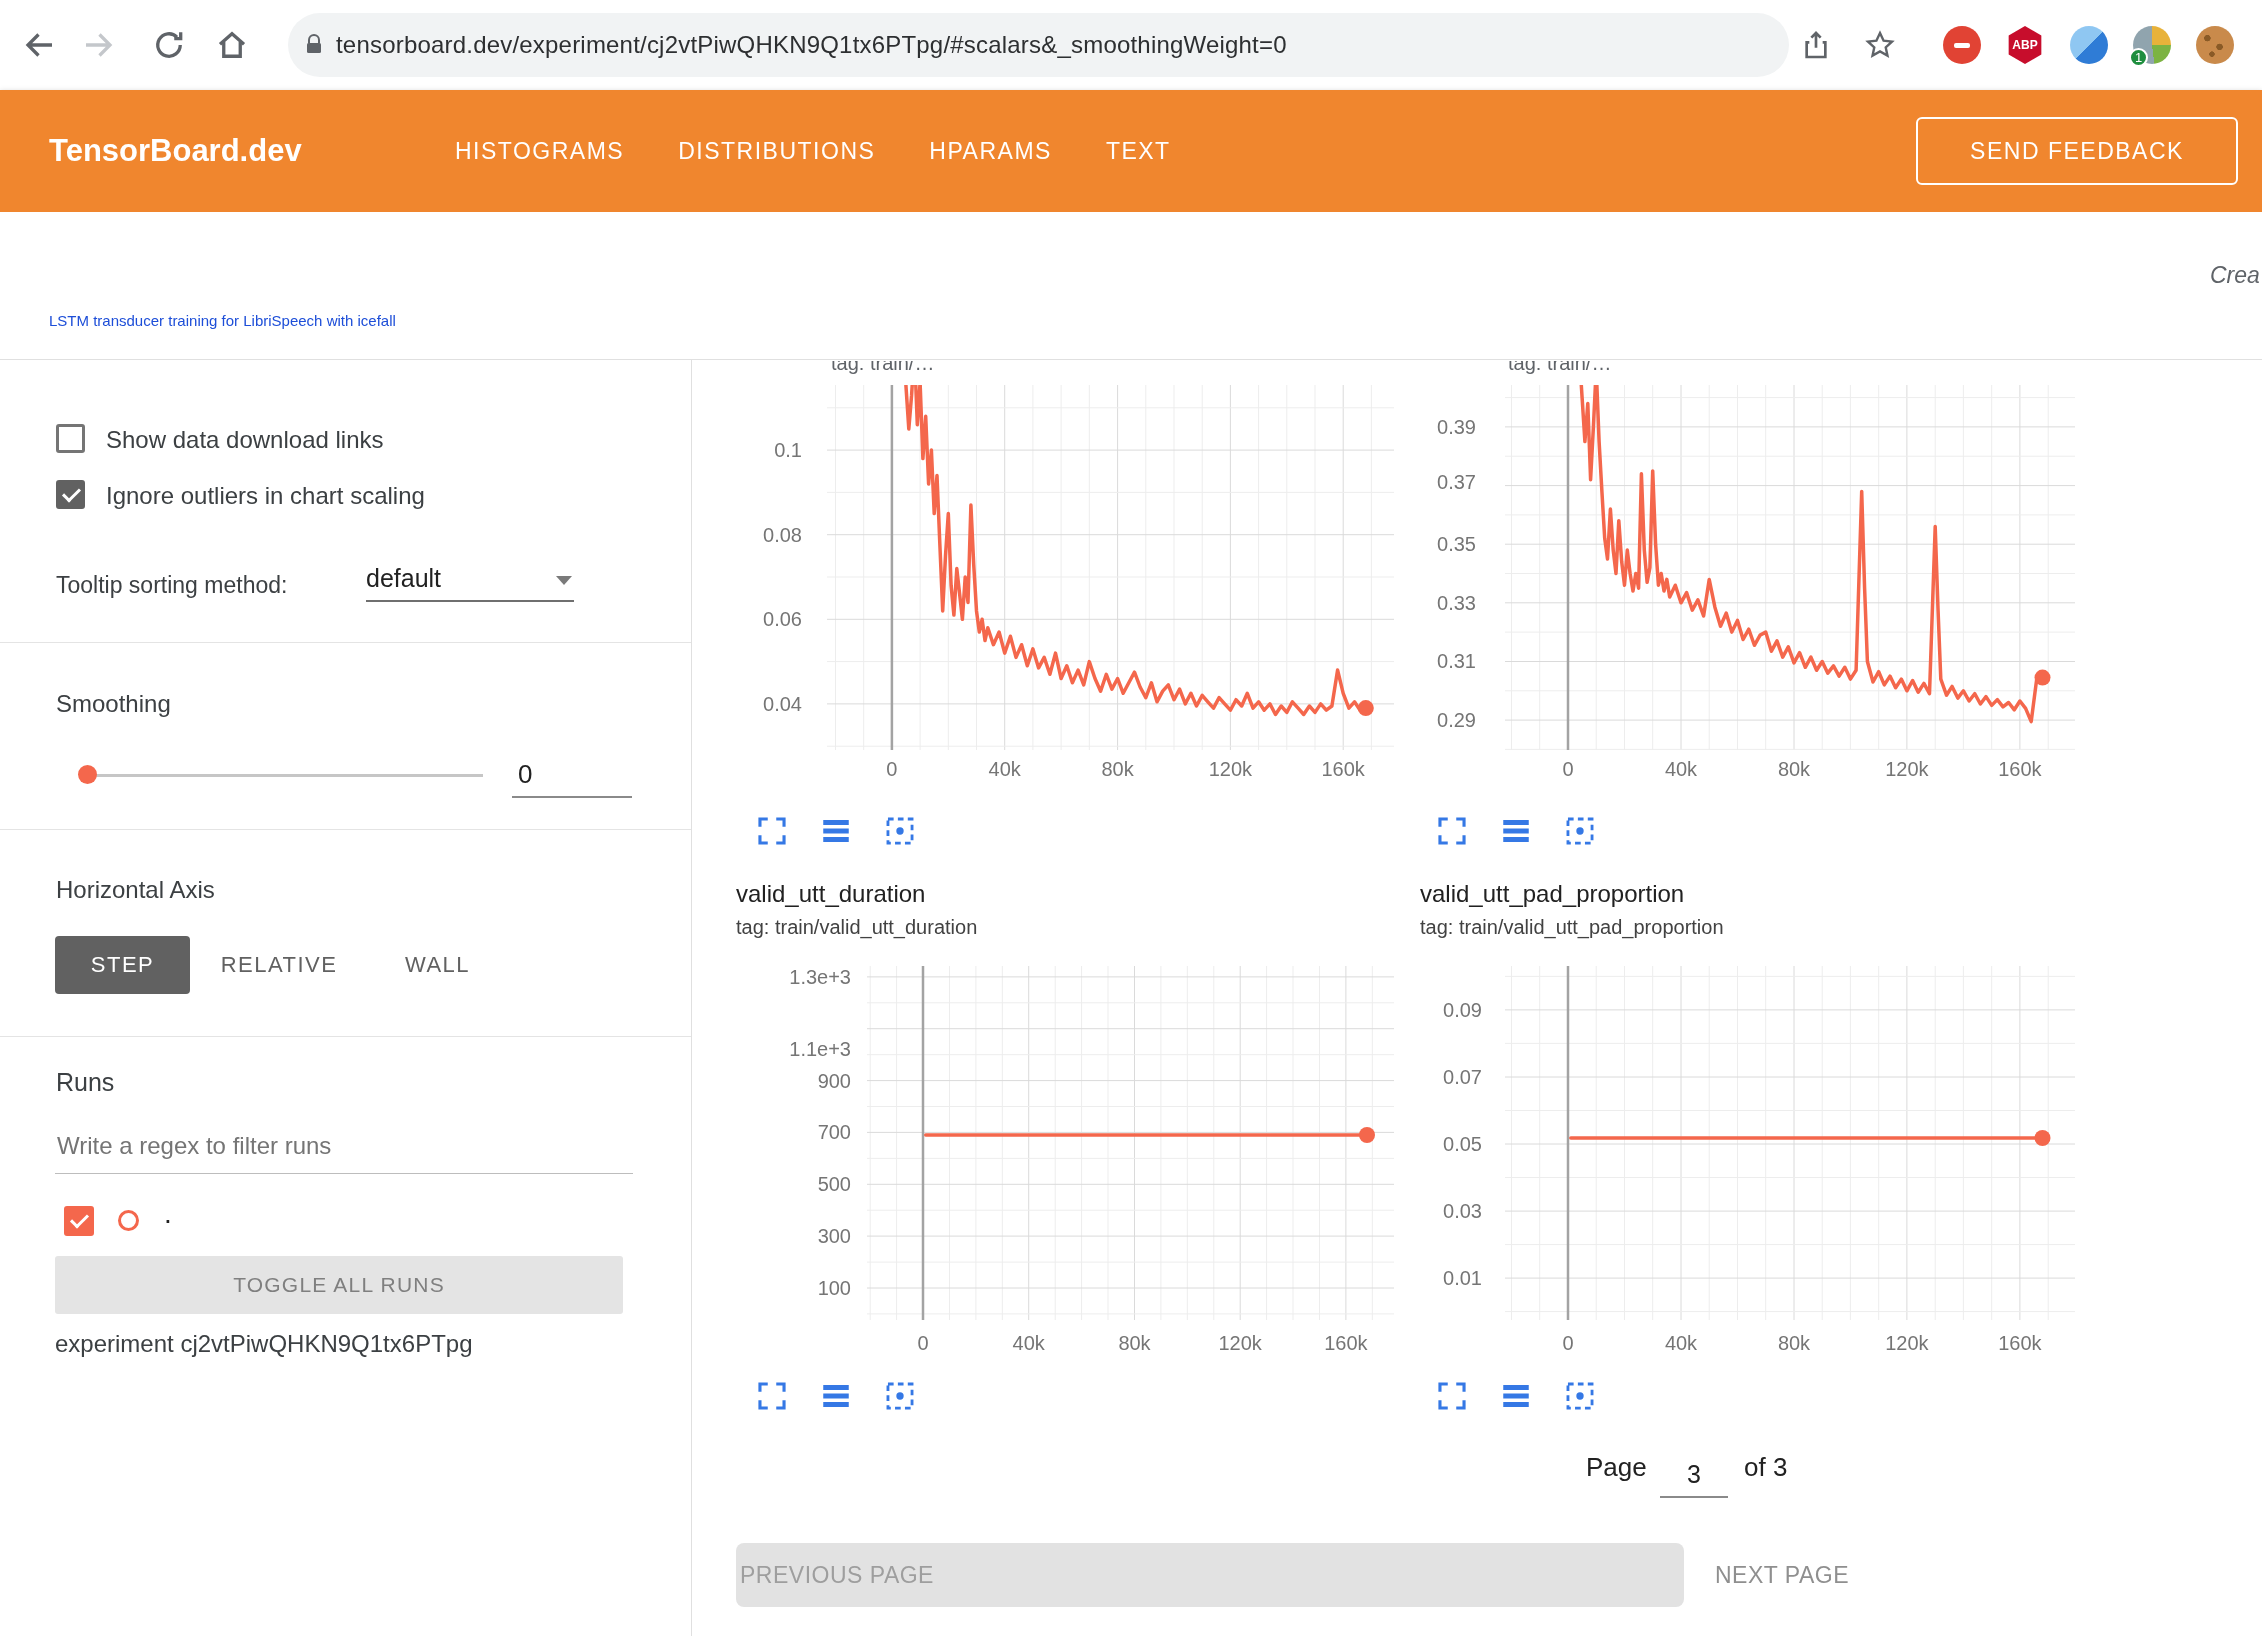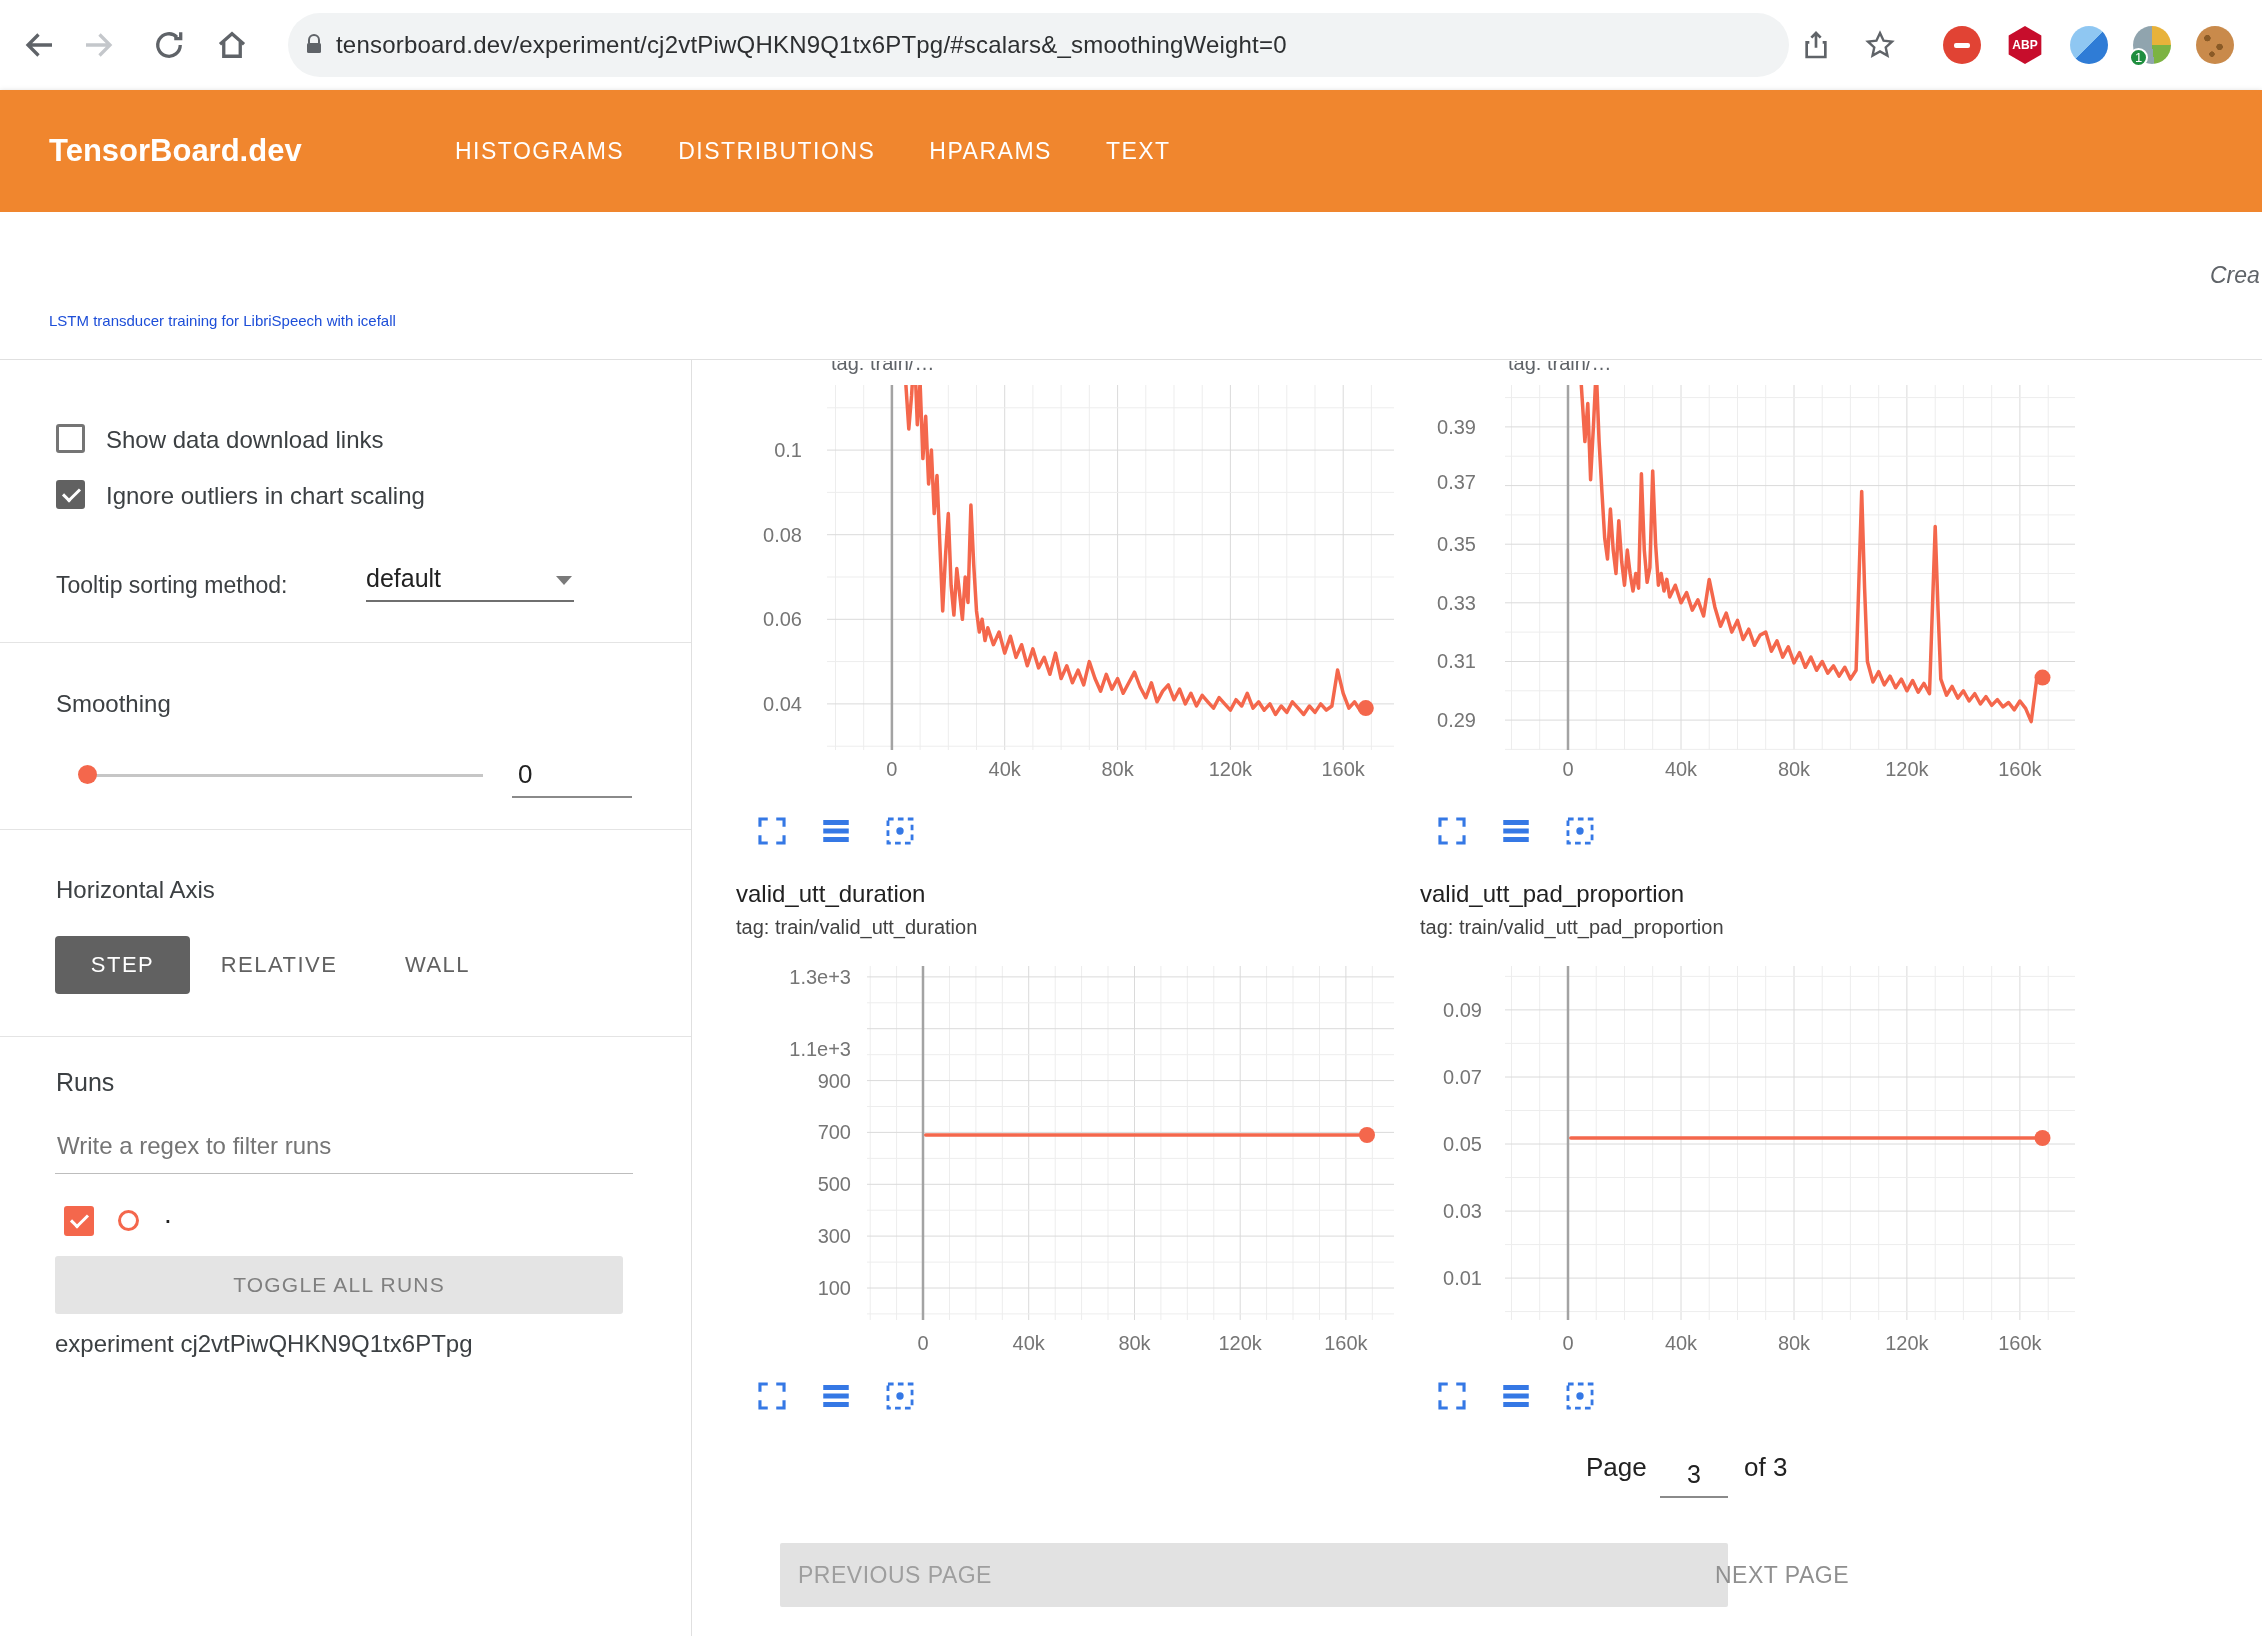--- a/index.html
+++ b/index.html
@@ -55,21 +55,21 @@
 .ylabels{position:absolute;}
 .ytick{position:absolute;right:0;font-size:20px;color:#757575;line-height:24px;white-space:nowrap;}
 .xlabels{position:absolute;height:28px;}
 .xtick{position:absolute;top:0;font-size:20px;color:#757575;transform:translateX(-50%);white-space:nowrap;}
 .action-row{position:absolute;display:flex;gap:26px;}
 .action-btn{width:38px;height:38px;display:flex;align-items:center;justify-content:center;cursor:pointer;}
 
 
 .pg-label{position:absolute;font-size:26px;color:#212121;}
 .page-input{position:absolute;left:1660px;top:1452px;width:68px;height:46px;font-size:25px;text-align:center;}
-.prev-btn{position:absolute;left:736px;top:1543px;width:948px;height:64px;background:#e2e2e2;display:flex;align-items:center;color:#9e9e9e;font-size:23px;letter-spacing:0.5px;padding-left:18px;border-radius:2px;cursor:pointer;margin-left:44px;}
+.prev-btn{position:absolute;left:736px;top:1543px;width:948px;height:64px;background:#e2e2e2;display:flex;align-items:center;color:#9e9e9e;font-size:23px;letter-spacing:0.5px;padding-left:4px;border-radius:8px;cursor:pointer;}
 .next-btn{position:absolute;left:1715px;top:1558px;height:34px;display:flex;align-items:center;color:#8f8f8f;font-size:23px;letter-spacing:0.5px;cursor:pointer;}
 </style>
 </head>
 <body>
 
 <div class="page">
 
   <div class="browser abs">
     <div class="nav-btn" style="left:20px">
       <svg width="36" height="36" viewBox="0 0 24 24">
@@ -127,20 +127,21 @@
   </div>
 
   <div class="header abs">
     <div class="logo">TensorBoard.dev</div>
     <div class="tabs">
       <div class="tab">HISTOGRAMS</div>
       <div class="tab">DISTRIBUTIONS</div>
       <div class="tab">HPARAMS</div>
       <div class="tab">TEXT</div>
     </div>
+    <div class="feedback">SEND FEEDBACK</div>
   </div>
 
   <div class="substrip abs">
     <div class="note">Crea</div>
     <div class="subtitle">LSTM transducer training for LibriSpeech with icefall</div>
   </div>
 
   <div class="sidebar abs">
     <div class="cb" style="left:56px;top:64px"></div>
     <div class="side-label" style="left:106px;top:66px">Show data download links</div>

